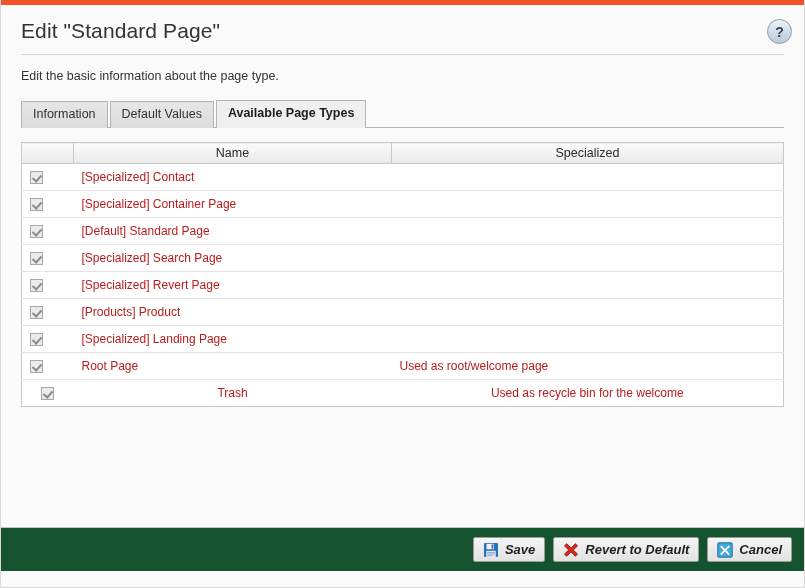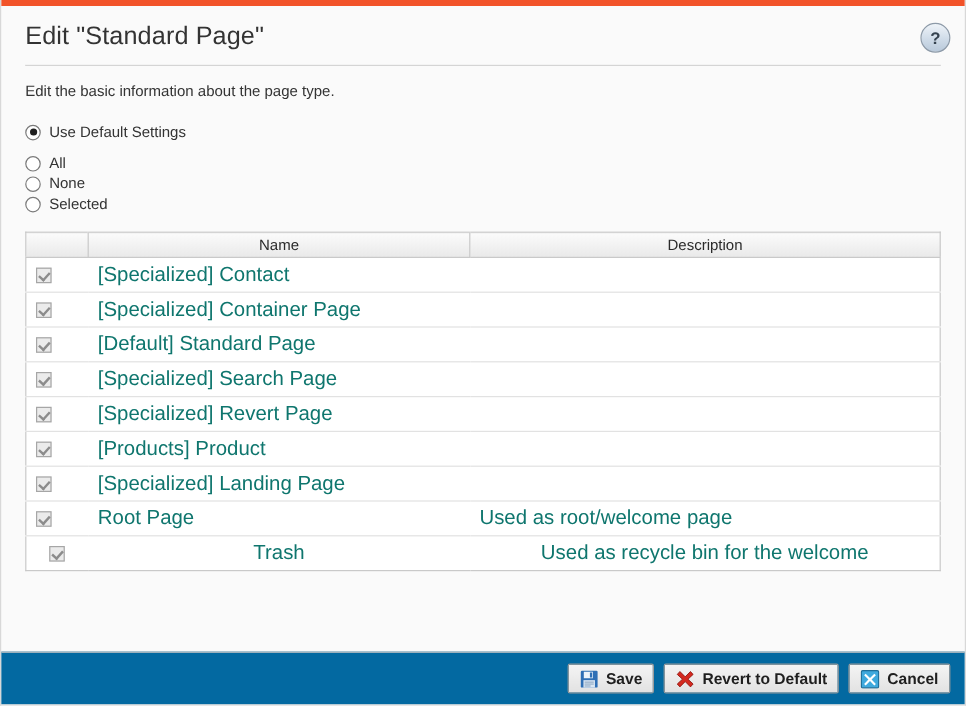--- a/index.html
+++ b/index.html
@@ -184,22 +184,22 @@
     padding: 3px 8px;
     height: 19px;
     box-sizing: border-box;
   }
   table.grid th.col-check { width: 52px; padding: 0; }
   table.grid th.col-name { width: 318px; }
   table.grid th.col-desc { border-right: none; }
 
   table.grid td {
     border-bottom: 1px solid #e2e2e2;
-    font-size: 17px;
-    color: #0f766e;
+    font-size: 12px;
+    color: #b91c1c;
     padding: 4px 8px;
     height: 27px;
     box-sizing: border-box;
     vertical-align: middle;
     overflow: hidden;
     white-space: nowrap;
   }
   table.grid tr:last-child td { border-bottom: none; text-align: center; }
   td.cell-check {
     width: 52px;
@@ -228,29 +228,30 @@
     border: solid #8c8c8c;
     border-width: 0 2px 2px 0;
     transform: rotate(42deg);
   }
 
   
   .footer {
     position: absolute;
     left: 0;
     right: 0;
-    bottom: 0;
+    bottom: 16px;
     height: 44px;
     padding: 0 12px;
     box-sizing: border-box;
     display: flex;
     align-items: center;
     justify-content: flex-end;
     border-top: 1px solid #c4c4c4;
-    background: #0369a1;
+    background: #14532d;
+    font-style: italic;
   }
   .btn {
     display: inline-flex;
     align-items: center;
     gap: 6px;
     border: 1px solid #9a9a9a;
     background: linear-gradient(180deg, #f4f4f4 0%, #e2e2e2 100%);
     border-radius: 2px;
     padding: 3px 9px;
     height: 25px;
@@ -281,47 +282,43 @@
   <div class="header">
     <h1 class="page-title">Edit "Standard Page"</h1>
     <div class="title-rule"></div>
     <div class="help-icon">
       <span>?</span>
     </div>
   </div>
 
   <div class="intro">Edit the basic information about the page type.</div>
 
-
-  <div class="radio-area">
-    <div class="radio-row primary">
-      <span class="radio checked"></span>
-      <span class="radio-label">Use Default Settings</span>
+  <div class="tabs-wrap">
+    <div class="tabs">
+      <div class="tab">
+        <span>Information</span>
+      </div>
+      <div class="tab">
+        <span>Default Values</span>
+      </div>
+      <div class="tab active">
+        <span>Available Page Types</span>
+      </div>
     </div>
-    <div class="radio-row compact">
-      <span class="radio"></span>
-      <span class="radio-label">All</span>
-    </div>
-    <div class="radio-row compact">
-      <span class="radio"></span>
-      <span class="radio-label">None</span>
-    </div>
-    <div class="radio-row compact">
-      <span class="radio"></span>
-      <span class="radio-label">Selected</span>
-    </div>
+    <div class="tab-rule"></div>
   </div>
+
 
   <div class="table-wrap">
     <table class="grid">
       <thead>
         <tr>
           <th class="col-check"></th>
           <th class="col-name">Name</th>
-          <th class="col-desc">Description</th>
+          <th class="col-desc">Specialized</th>
         </tr>
       </thead>
       <tbody id="table-body">
           <tr>
             <td class="cell-check"><span class="checkbox checked"></span></td>
             <td>[Specialized] Contact</td>
             <td></td>
           </tr>
           <tr>
             <td class="cell-check"><span class="checkbox checked"></span></td>

